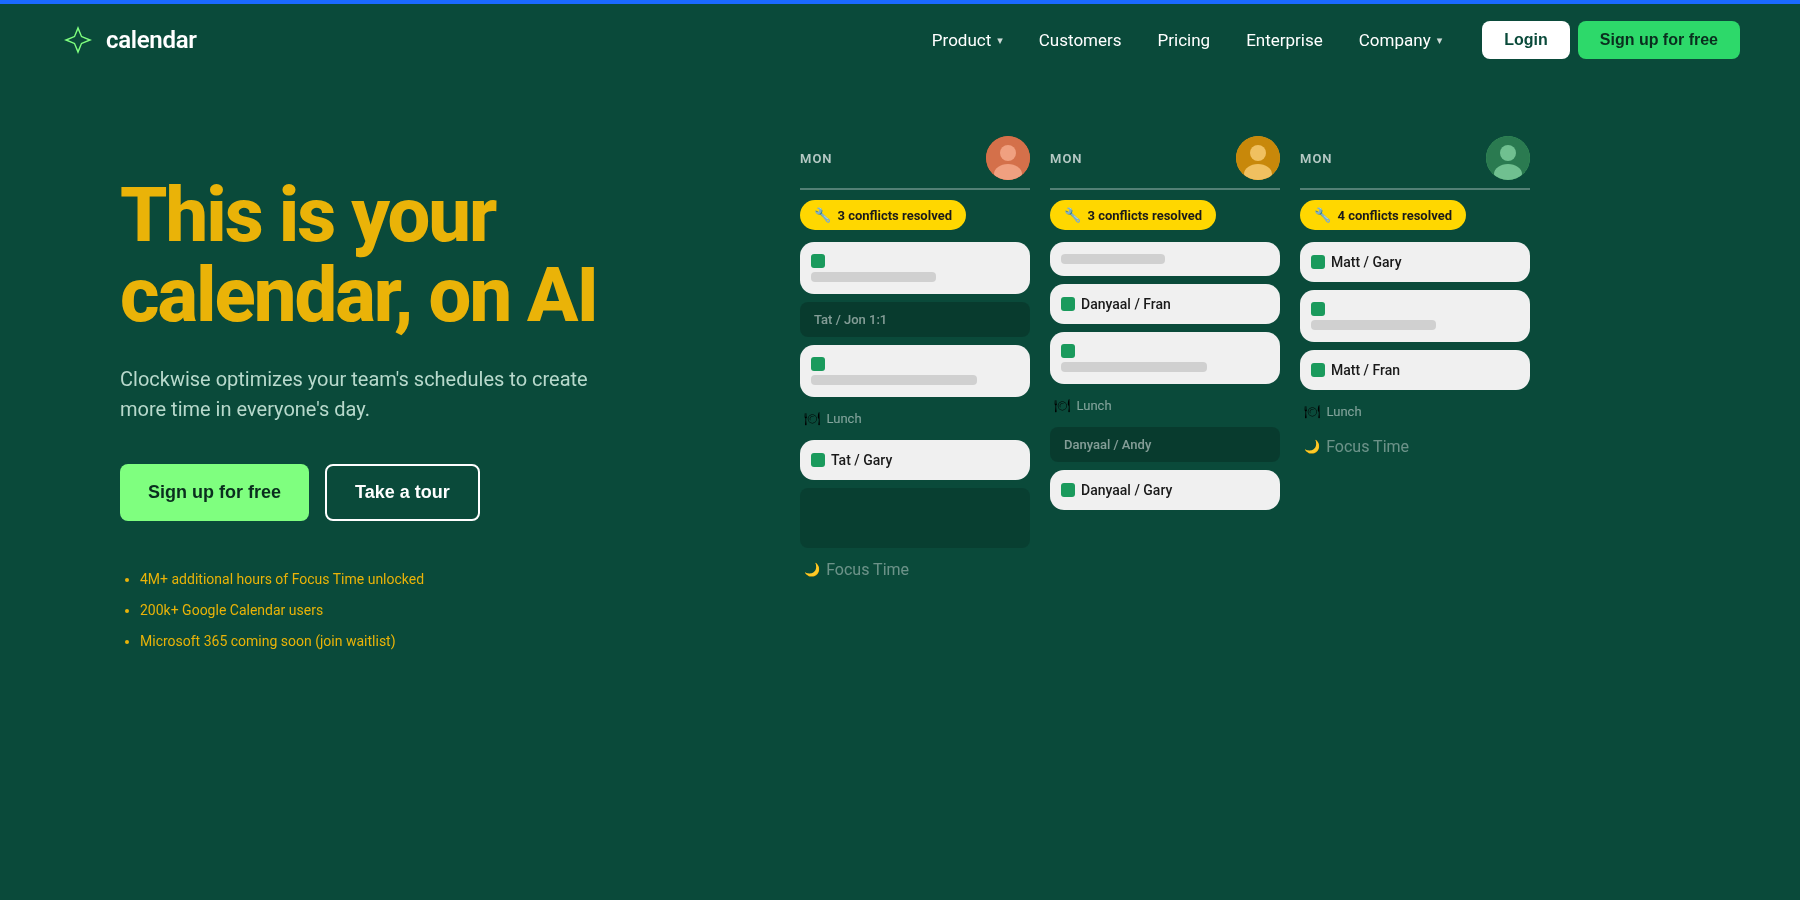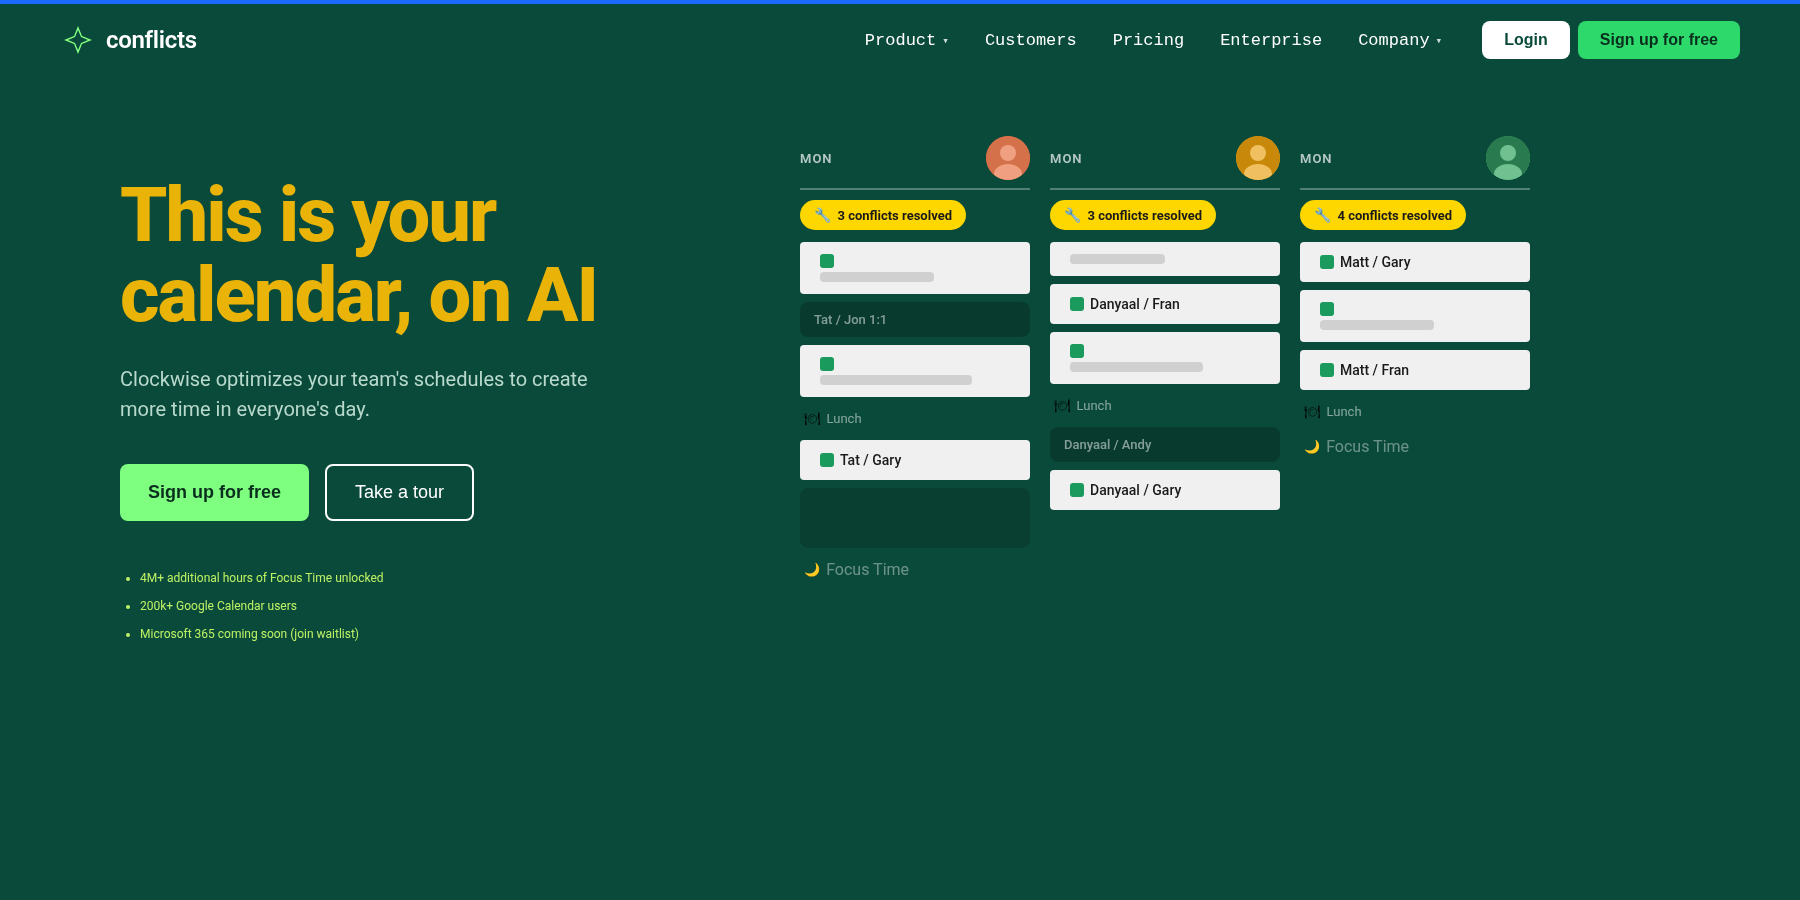--- a/index.html
+++ b/index.html
@@ -50,21 +50,20 @@
     }
     .nav-link {
       color: #ffffff;
       font-size: 17px;
       font-weight: 400;
       text-decoration: none;
       display: flex;
       align-items: center;
       gap: 6px;
       cursor: pointer;
-      font-family: Liberation Mono, monospace;
     }
     .nav-link .chevron {
       font-size: 11px;
       opacity: 0.8;
     }
     .nav-buttons {
       display: flex;
       gap: 8px;
     }
     .btn-login {
@@ -131,30 +130,30 @@
       font-weight: 700;
       cursor: pointer;
     }
     .btn-tour {
       background: transparent;
       color: #ffffff;
       border: 2px solid #ffffff;
       border-radius: 8px;
       padding: 16px 28px;
       font-size: 18px;
-      font-weight: 400;
+      font-weight: 700;
       cursor: pointer;
     }
     .hero-stats {
       list-style: disc;
       padding-left: 20px;
     }
     .hero-stats li {
-      color: #bef264;
-      font-size: 12px;
+      color: #eab308;
+      font-size: 14px;
       margin-bottom: 10px;
       line-height: 1.5;
     }
 
     
     .hero-right {
       flex: 1;
       display: flex;
       gap: 20px;
       padding-top: 20px;
@@ -214,22 +213,22 @@
     .conflict-badge .wrench { font-size: 14px; }
 
     
     .cal-body {
       display: flex;
       flex-direction: column;
       gap: 8px;
     }
     .event-card {
       background: #f0f0f0;
-      border-radius: 4px;
-      padding: 12px 20px;
+      border-radius: 14px;
+      padding: 12px 11px;
       position: relative;
     }
     .event-card.dark {
       background: rgba(0,0,0,0.2);
       border-radius: 8px;
       padding: 10px 14px;
     }
     .event-card .event-title {
       font-size: 14px;
       font-weight: 500;
@@ -287,21 +286,21 @@
 <body>
 
 <div class="top-bar"></div>
 
 <nav class="navbar">
   <div class="logo">
     <svg class="logo-icon" viewBox="0 0 36 36" fill="none">
       <path d="M18 4L22 14L32 18L22 22L18 32L14 22L4 18L14 14Z" fill="#7fff7f"></path>
       <path d="M18 8L21 15L28 18L21 21L18 28L15 21L8 18L15 15Z" fill="#0a4a3a"></path>
     </svg>
-    <span class="logo-text">conflicts</span>
+    <span class="logo-text">calendar</span>
   </div>
 
   <div class="nav-links">
     <a class="nav-link">
       <span>Product</span>
       <span class="chevron">▾</span>
     </a>
     <a class="nav-link">
       <span>Customers</span>
     </a>

